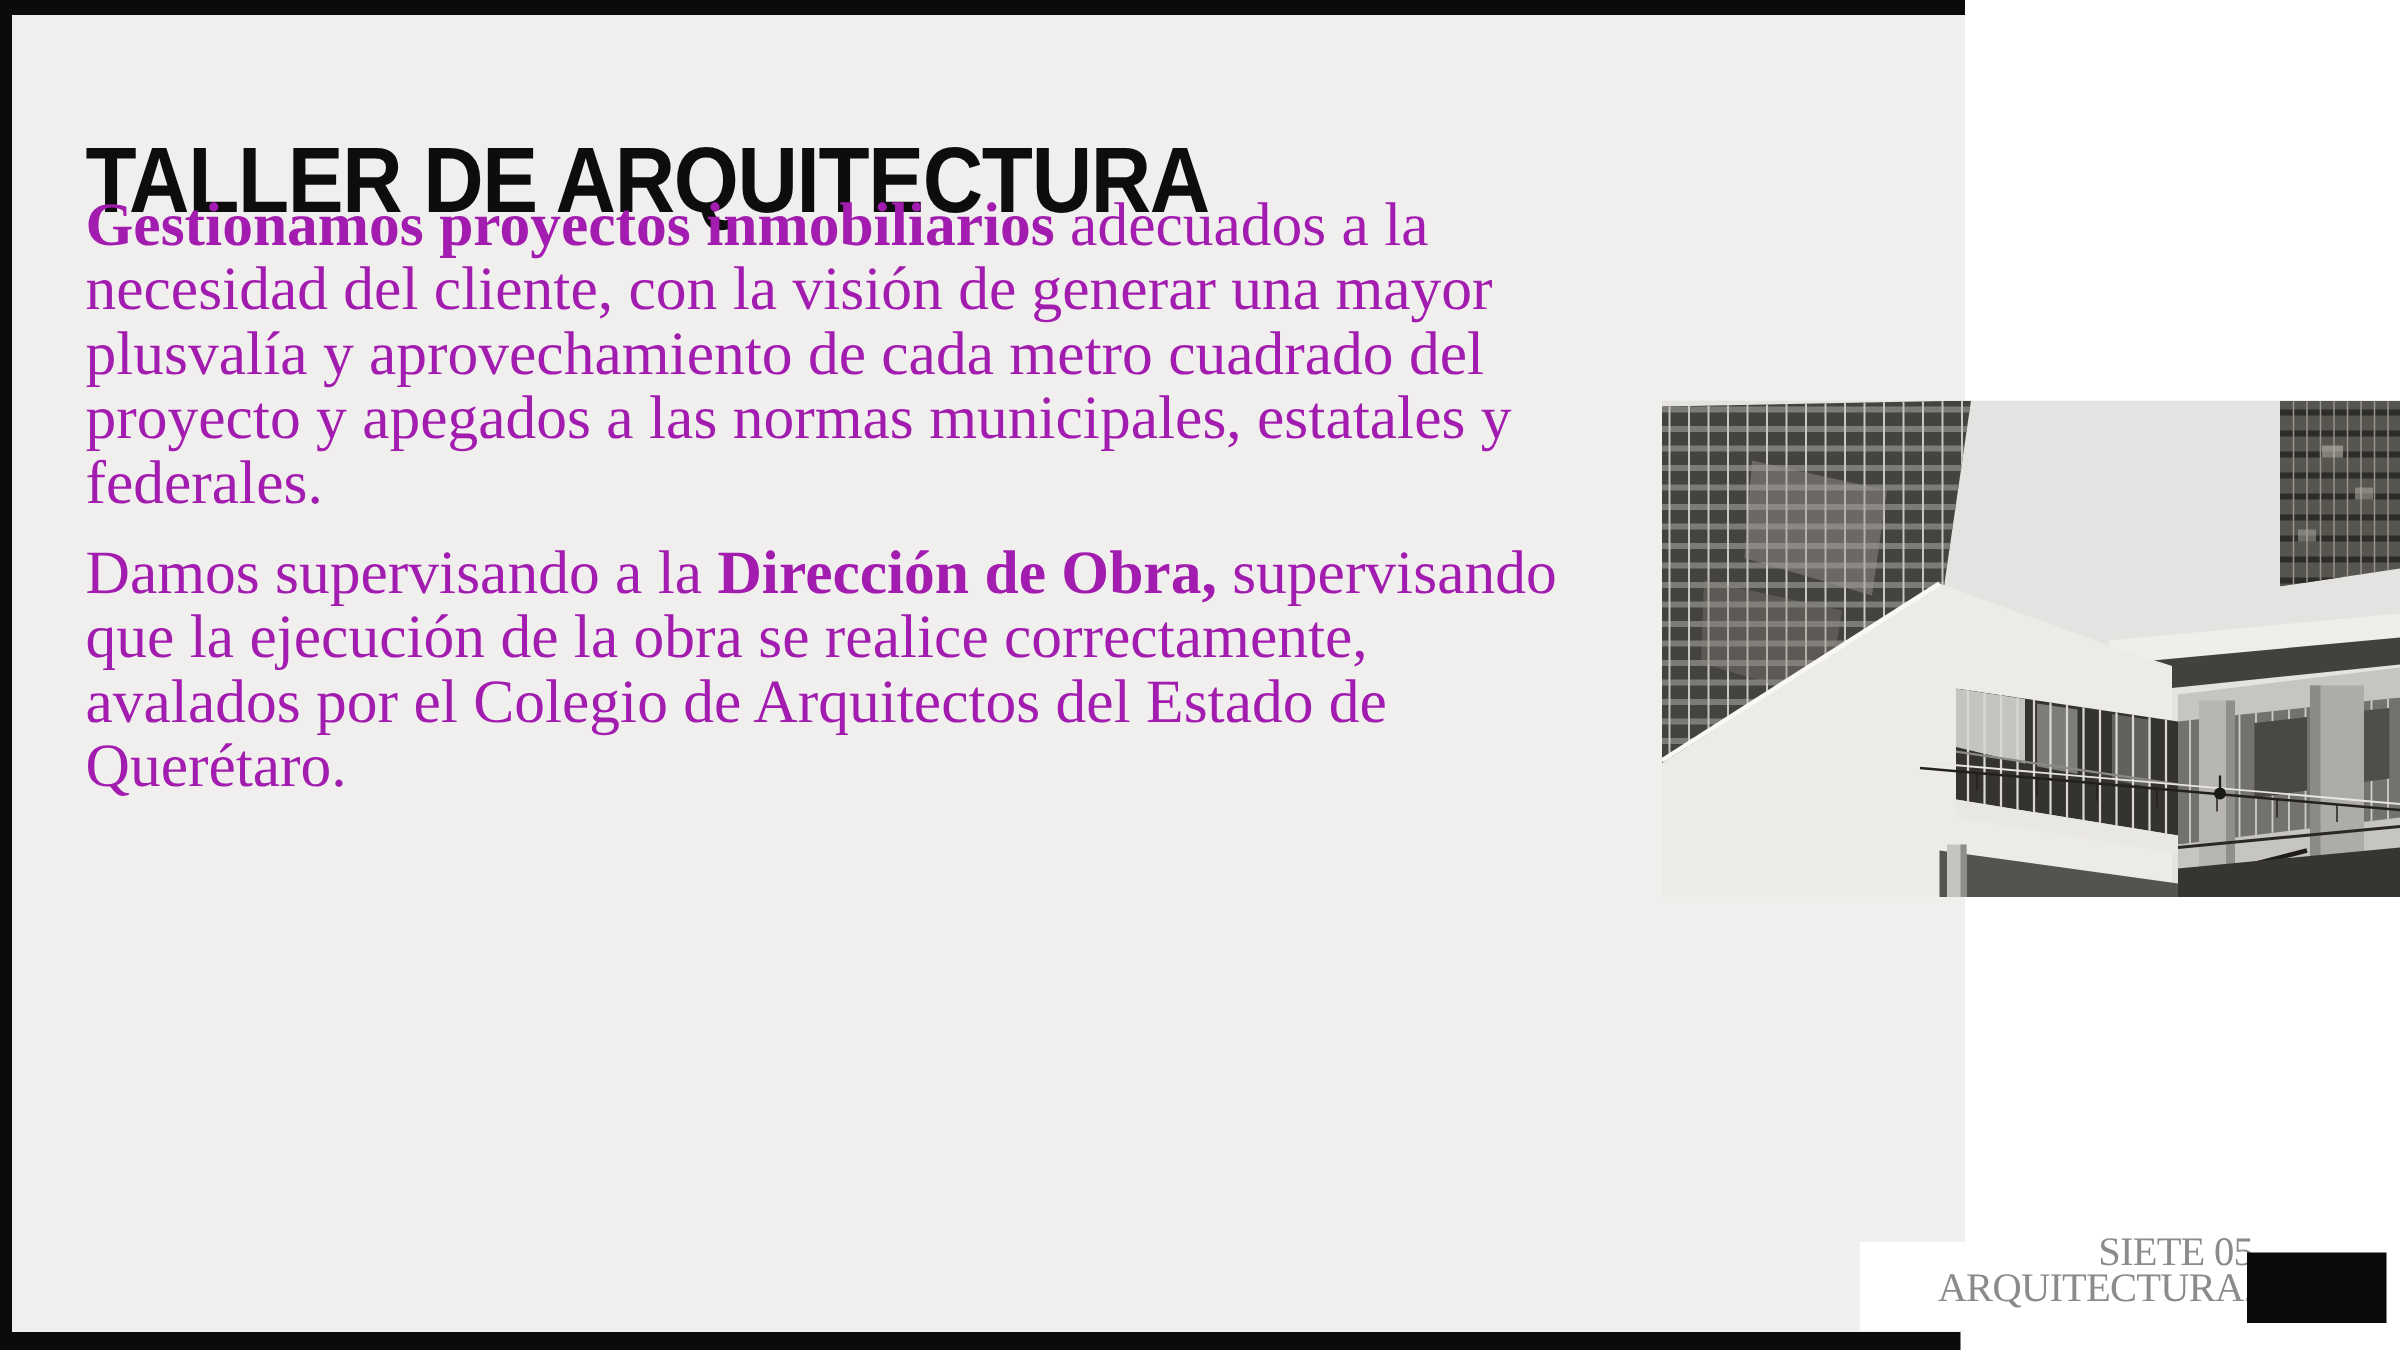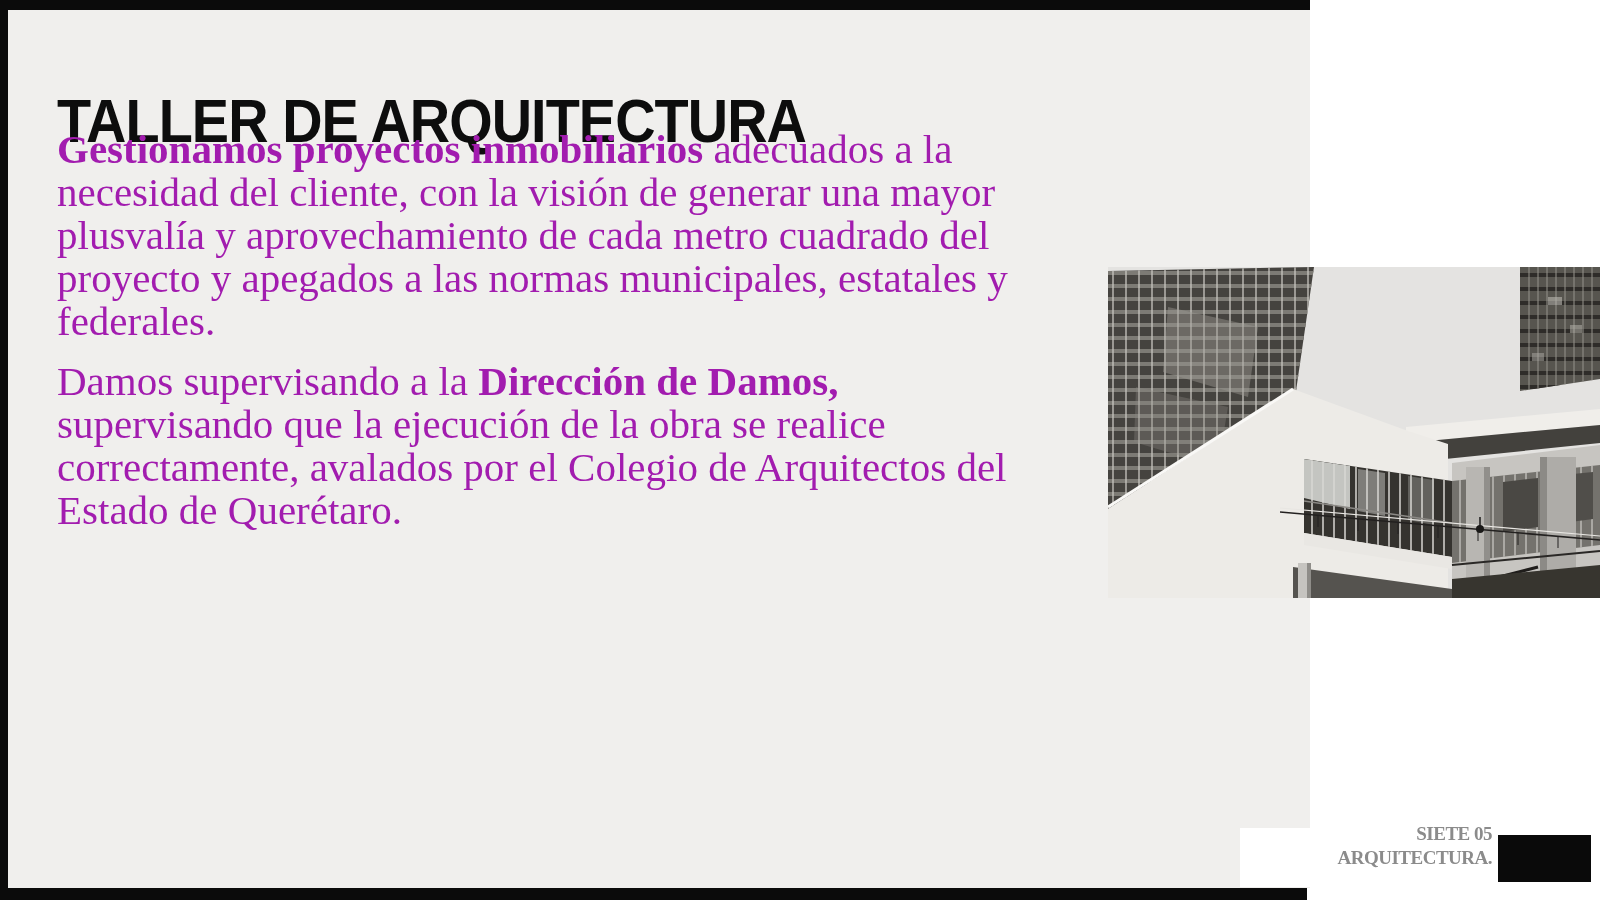--- a/index.html
+++ b/index.html
@@ -24,38 +24,38 @@
   .body-text{left:57px;top:128px;width:985px;color:#a21caf;}
   .body-text p{margin:0 0 17px 0;font-size:41px;line-height:43px;}
   .body-text b{font-weight:700;}
   
   .photo{left:1108px;top:267px;width:492px;height:331px;}
   .photo svg{display:block;width:492px;height:331px;}
   
   .logo-band{left:1240px;top:828px;width:360px;height:59px;background:#ffffff;}
   .logo-accent{left:1498px;top:835px;width:93px;height:47px;background:#0a0a0a;}
   .logo-text{
-    right:108px;top:822px;text-align:right;color:#8b8b8b;
-    font-family:"Liberation Serif",serif;font-weight:700;
-    font-size:19px;line-height:24px;letter-spacing:-0.5px;white-space:nowrap;
+    right:98px;top:822px;text-align:right;color:#8b8b8b;
+    font-family:"Liberation Serif",serif;font-weight:400;
+    font-size:27px;line-height:24px;letter-spacing:-0.5px;white-space:nowrap;
   }
 </style>
 </head>
 <body>
 
 <div class="abs frame-left"></div>
 <div class="abs slide-bg"></div>
 <div class="abs frame-top"></div>
 <div class="abs frame-bottom"></div>
 
 <h1 class="abs title">TALLER DE ARQUITECTURA</h1>
 
 <div class="abs body-text">
   <p><span></span><b>Gestionamos proyectos inmobiliarios</b><span> adecuados a la necesidad del cliente, con la visión de generar una mayor plusvalía y aprovechamiento de cada metro cuadrado del proyecto y apegados a las normas municipales, estatales y federales.</span></p>
-  <p><span>Damos supervisando a la </span><b>Dirección de Damos,</b><span> supervisando que la ejecución de la obra se realice correctamente, avalados por el Colegio de Arquitectos del Estado de Querétaro.</span></p>
+  <p><span>Damos supervisando a la </span><b>Dirección de Obra,</b><span> supervisando que la ejecución de la obra se realice correctamente, avalados por el Colegio de Arquitectos del Estado de Querétaro.</span></p>
 </div>
 
 <div class="abs photo">
   <svg viewBox="0 0 492 331" xmlns="http://www.w3.org/2000/svg">
     <defs>
       <clipPath id="clipLT">
           <path d="M0,4 L206,0 L188,124 L0,242 Z"></path>
         </clipPath>
       <clipPath id="clipRT">
           <path d="M412,0 L492,0 L492,112 L412,124 Z"></path>

